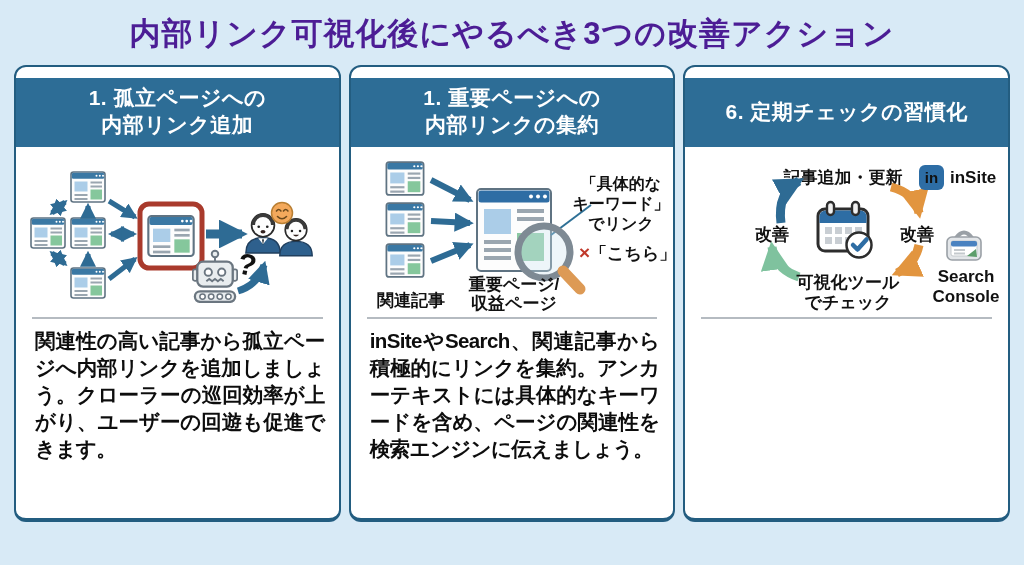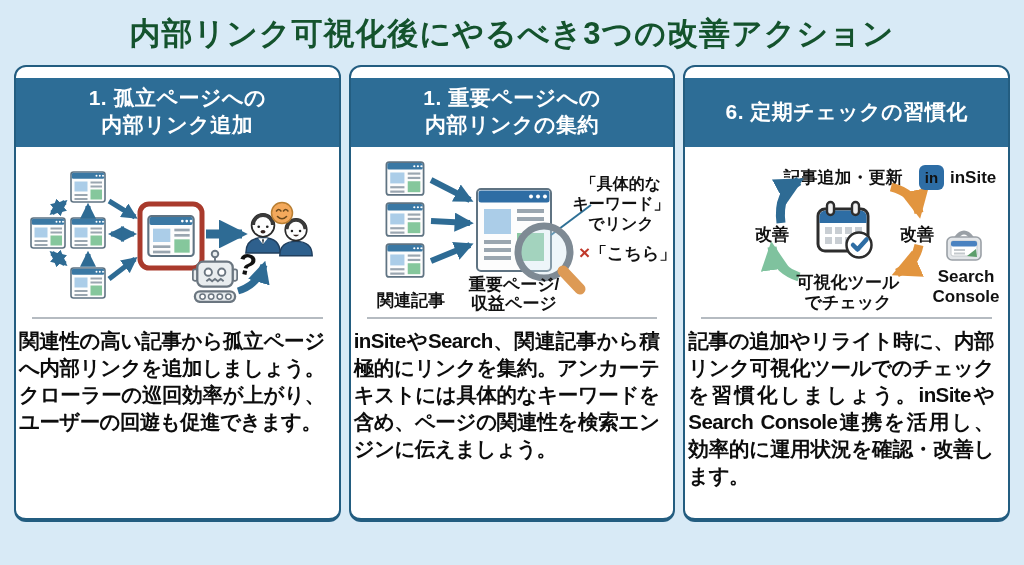--- a/index.html
+++ b/index.html
@@ -3,38 +3,38 @@
 <meta charset="utf-8">
 <style>
   html,body{margin:0;padding:0;}
   body{
     width:1024px;height:565px;background:#d8eaf6;overflow:hidden;
     font-family:"Liberation Sans","DejaVu Sans",sans-serif;
     -webkit-font-smoothing:antialiased;
   }
   .title{
     padding-top:16px;text-align:center;font-size:31px;font-weight:900;
-    color:#14532d;letter-spacing:1px;line-height:1.15;
+    color:#4c1d95;letter-spacing:1px;line-height:1.15;
   }
   .cards{display:flex;justify-content:space-between;padding:0 14px;margin-top:13px;gap:8px;align-items:flex-end;}
   .card{
     width:328px;height:457px;box-sizing:border-box;background:#ffffff;
     border:2px solid #235d80;border-bottom-width:4px;border-radius:12px;
     display:flex;flex-direction:column;overflow:hidden;
   }
   .card-header{
     margin-top:11px;background:#2d6d96;color:#ffffff;font-weight:bold;
     font-size:21px;line-height:1.28;text-align:center;white-space:pre-line;
     min-height:69px;display:flex;align-items:center;justify-content:center;
     letter-spacing:0.5px;
   }
   .illus{width:324px;height:170px;display:block;}
   .divider{border:none;border-top:2px solid #b5bbc1;margin:0 16px;}
   .card-body{
-    padding:8px 14px 0 3px;font-size:20.5px;font-weight:bold;color:#0d0d0d;
+    padding:8px 14px 0 19px;font-size:20.5px;font-weight:bold;color:#0d0d0d;
     line-height:1.32;letter-spacing:-0.6px;text-align:justify;
   }
   svg text{font-family:"Liberation Sans","DejaVu Sans",sans-serif;font-weight:bold;fill:#111;}
 </style>
 </head>
 <body>
 
 <svg width="0" height="0" style="position:absolute" aria-hidden="true">
   <defs>
     <marker id="mB" viewBox="0 0 10 10" refX="8" refY="5" markerWidth="3.2" markerHeight="3.2" orient="auto-start-reverse">
@@ -233,16 +233,15 @@
         <rect x="4" y="10" width="26" height="15" rx="2" fill="#fff" stroke="#c4c9cd" stroke-width="1"></rect>
         <rect x="4" y="10" width="26" height="5.5" rx="2" fill="#4a82c0"></rect>
         <rect x="7" y="18" width="11" height="2" fill="#c4c9cd"></rect>
         <rect x="7" y="21.5" width="11" height="2" fill="#c4c9cd"></rect>
         <path d="M20,25 l9,-7 l1,8 z" fill="#5d9e6b"></path>
       </g>
       <text x="281" y="135" font-size="17" text-anchor="middle">Search</text>
       <text x="281" y="155" font-size="17" text-anchor="middle">Console</text>
     </svg>
     <hr class="divider">
-    <div class="card-body">記事の追加やリライト時に、内部リンク可視化ツールでのチェックを習慣化しましょう。inSiteやSearch Console連携を活用し、効率的に運用状況を確認・改善します。</div>
   </div>
 
 </div>
 
 </body></html>

